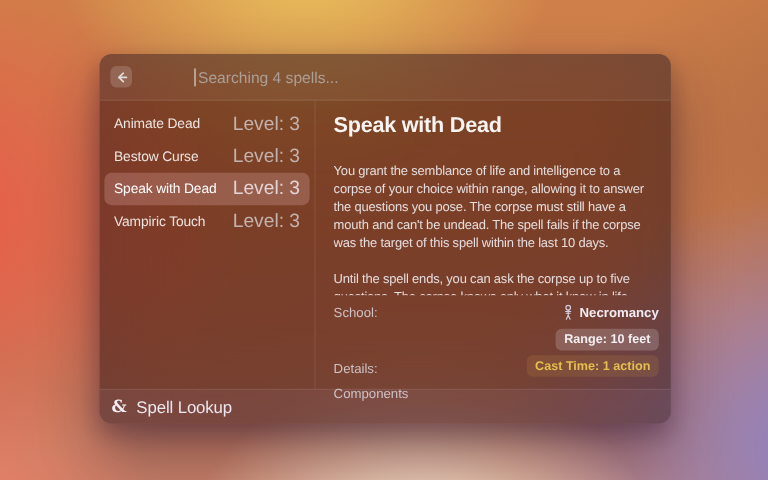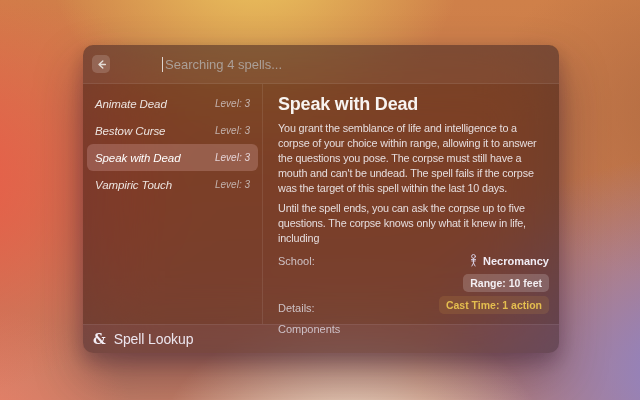--- a/index.html
+++ b/index.html
@@ -30,34 +30,34 @@
   .back-btn{width:18px;height:18px;border-radius:5px;background:rgba(255,255,255,0.16);
     display:flex;align-items:center;justify-content:center;flex:0 0 auto;cursor:pointer;}
   .search-wrap{position:relative;flex:1;display:flex;align-items:center;padding-left:44px;}
   .caret{width:1px;height:15px;background:#ded6d0;margin-right:2px;}
   .search-input{flex:1;background:transparent;border:none;outline:none;padding:0;
     font-family:"Liberation Sans",sans-serif;font-size:13px;color:#efe9e4;}
   .search-input::placeholder{color:#ab9f97;opacity:1;}
 
   
   .body{flex:1;display:flex;min-height:0;}
-  .list{flex:0 0 180px;border-right:1px solid rgba(255,255,255,0.09);padding:6px 4px;box-sizing:border-box;font-style:italic;}
+  .list{flex:0 0 180px;border-right:1px solid rgba(255,255,255,0.09);padding:6px 4px;box-sizing:border-box;}
   .list-item{height:27px;display:flex;align-items:center;justify-content:space-between;
     padding:0 8px;border-radius:6px;cursor:pointer;}
   .list-item.selected{background:rgba(255,208,214,0.21);}
   .spell-name{font-size:11.5px;font-weight:500;color:#ece4e0;letter-spacing:-0.1px;}
-  .spell-level{font-size:10px;color:#c3b2ad;}
+  .spell-level{font-size:16px;color:#c3b2ad;}
   .list-item.selected .spell-name{color:#ffffff;}
   .list-item.selected .spell-level{color:#e4d3d6;}
 
   
   .detail{flex:1;min-width:0;padding:9px 10px 0 15px;box-sizing:border-box;}
   .detail-title{font-size:18px;line-height:23px;font-weight:700;color:#f8f4f1;margin:0 0 5px;letter-spacing:-0.2px;}
   .desc{max-height:125px;overflow:hidden;margin-bottom:7px;}
-  .desc p{margin:0 0 5px;font-size:10.8px;line-height:15px;letter-spacing:-0.15px;color:#e5dcdd;}
+  .desc p{margin:15px 0 5px;font-size:10.8px;line-height:15px;letter-spacing:-0.15px;color:#e5dcdd;}
 
   .meta-row{display:flex;justify-content:space-between;align-items:flex-end;margin-bottom:7px;}
   .meta-label{font-size:11px;color:#cdc1c4;padding-top:2px;}
   .meta-value{display:flex;flex-direction:column;align-items:flex-end;gap:4px;}
   .badge-line{display:flex;gap:22px;}
   .badge{font-size:10.5px;font-weight:600;line-height:12px;padding:3px 7px;border-radius:5px;white-space:nowrap;}
   .school-value{display:flex;align-items:center;gap:4px;font-size:11px;font-weight:600;color:#f1ecf4;padding-top:1px;}
 
   
   .footer{flex:0 0 28px;display:flex;align-items:center;gap:8px;padding:0 10px;

